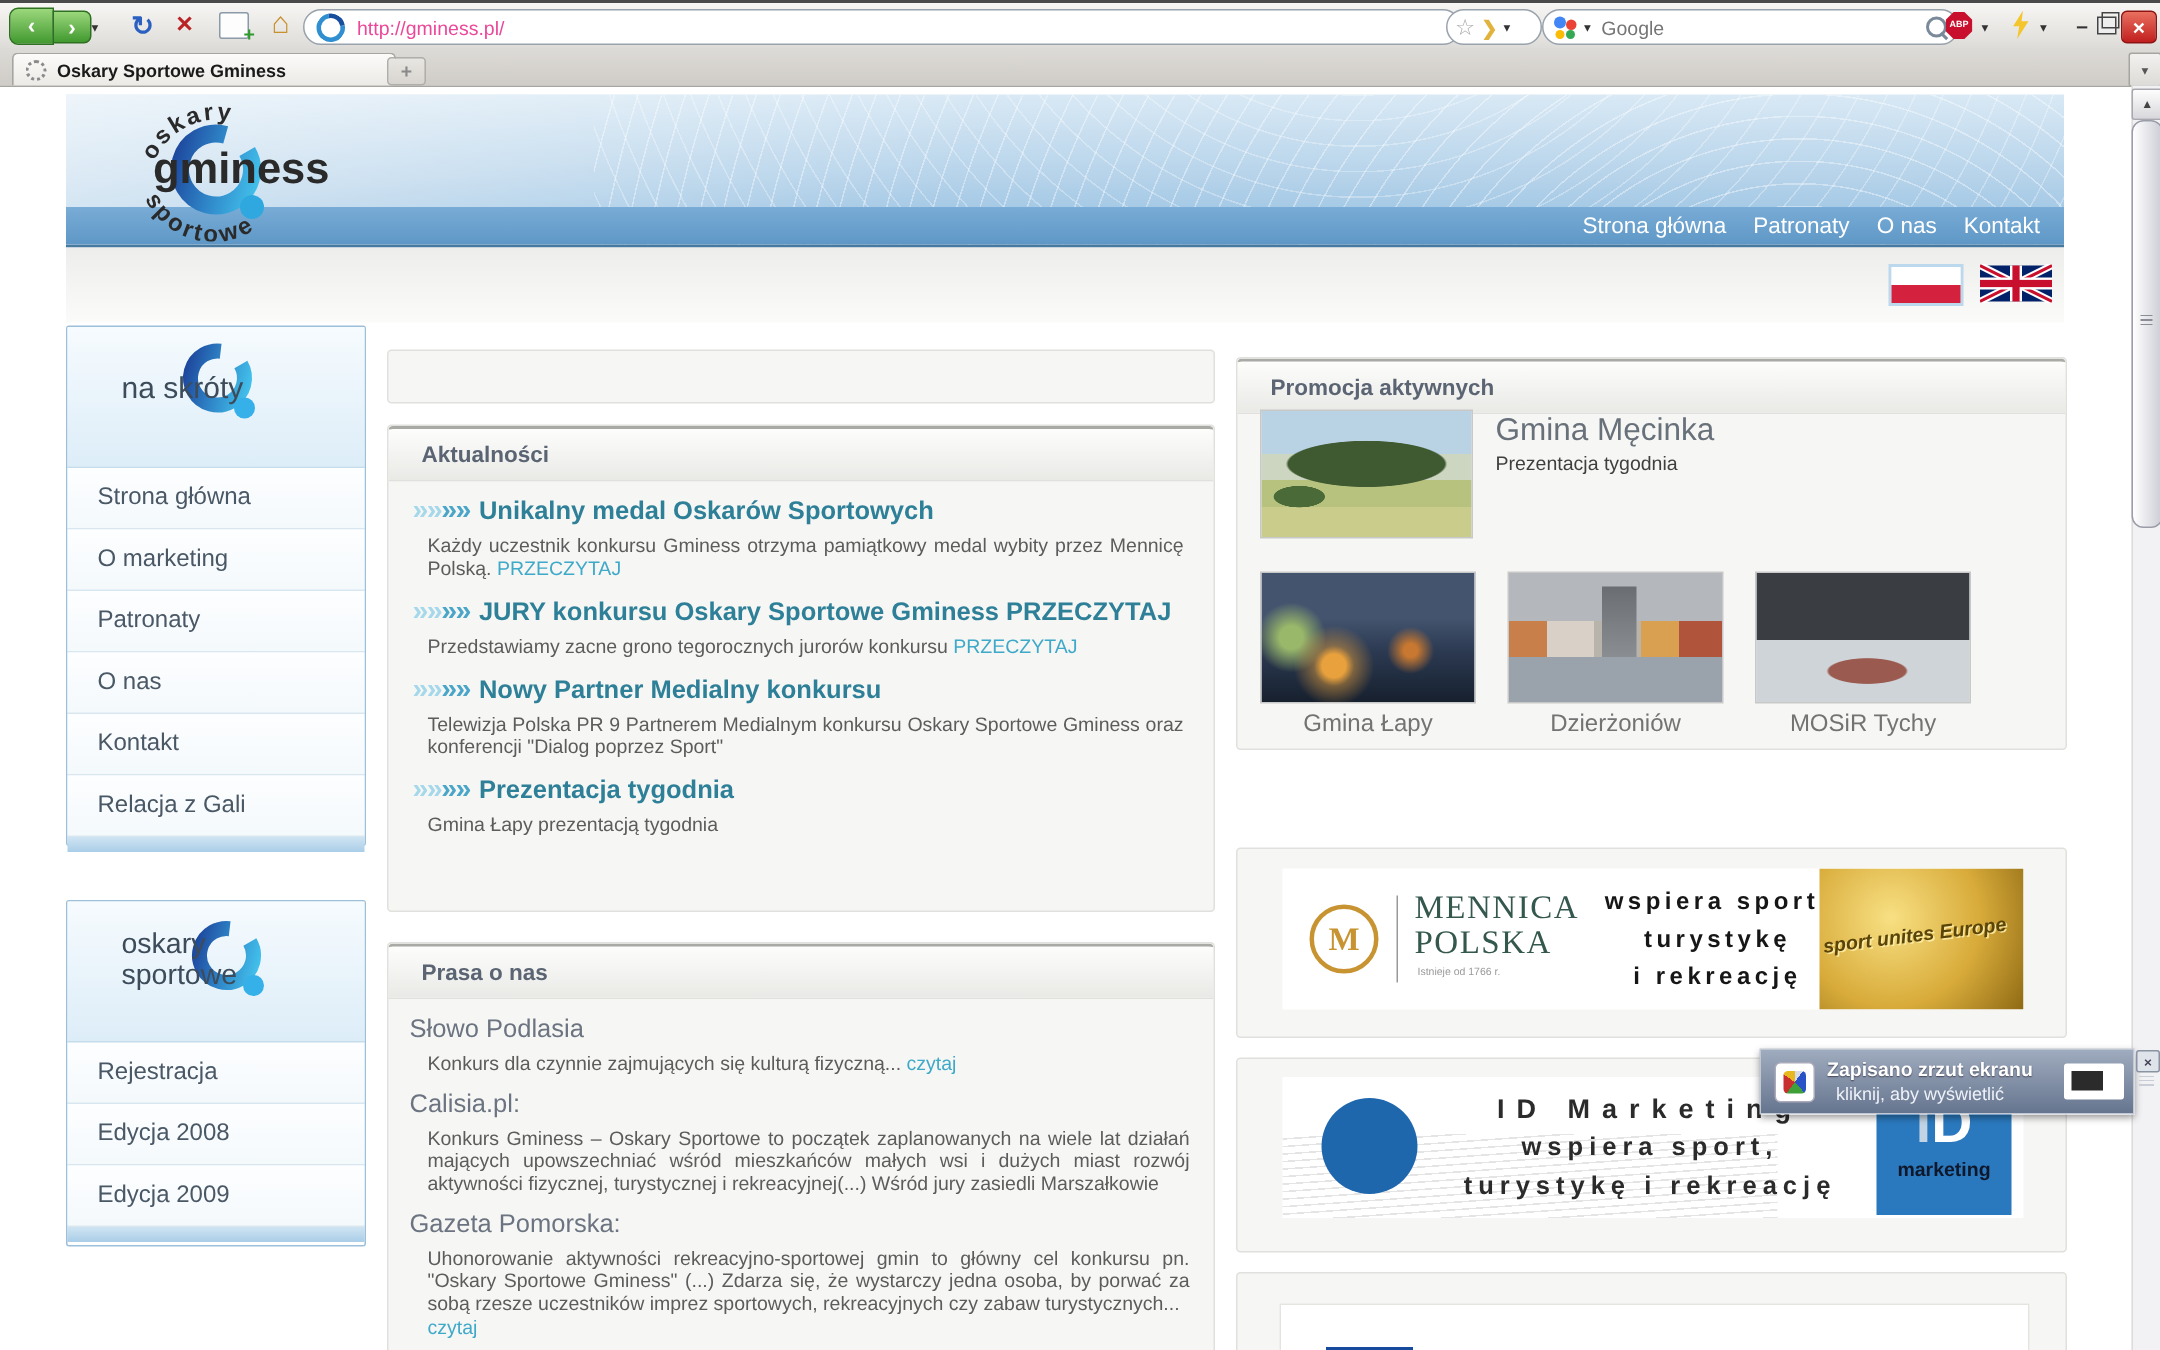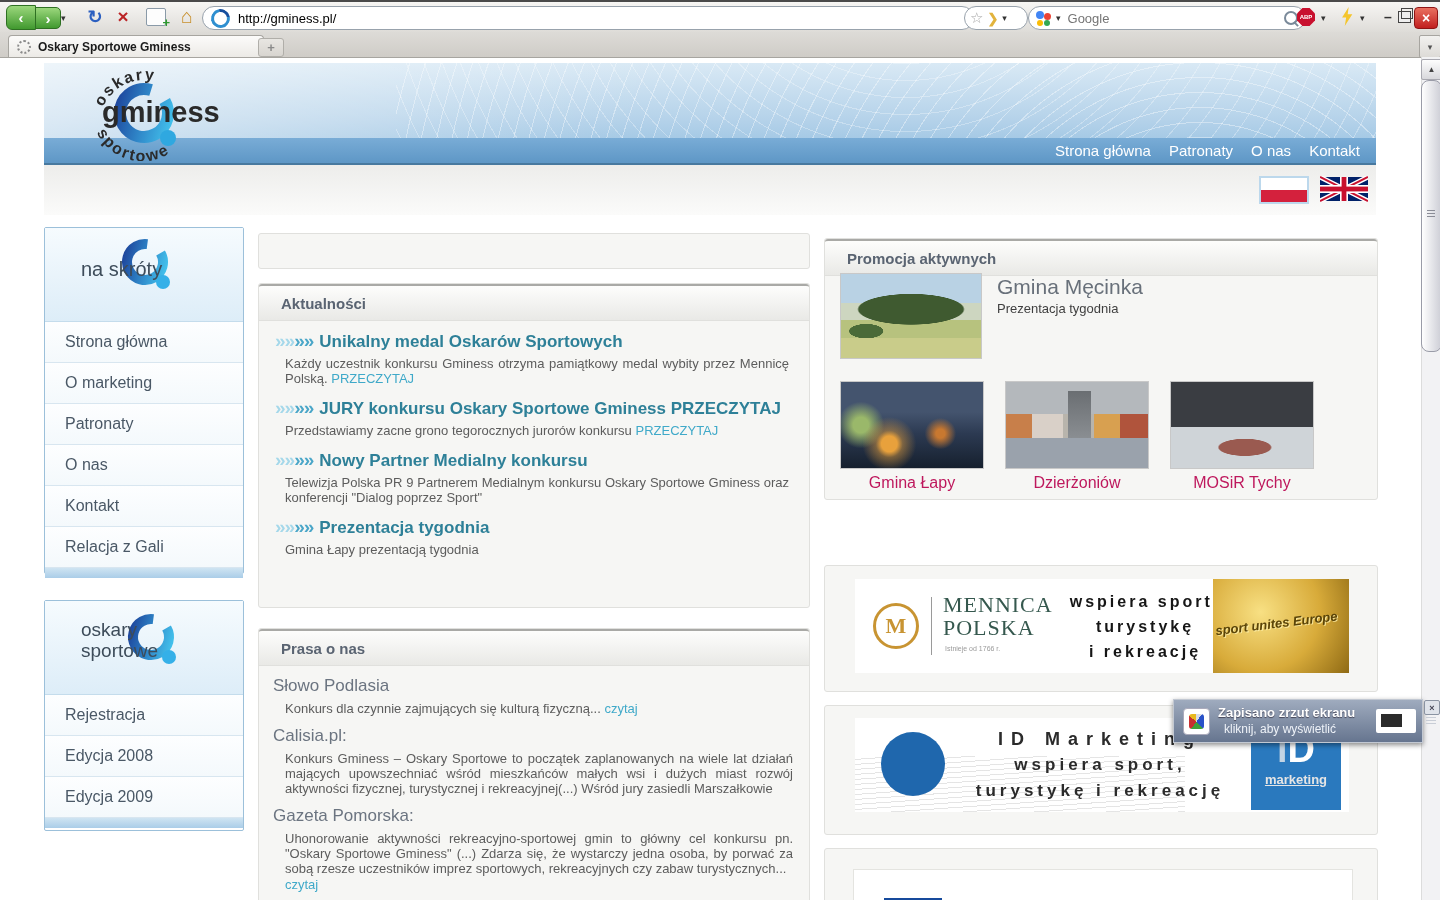--- a/index.html
+++ b/index.html
@@ -19,21 +19,21 @@
   #refresh-btn{left:84px;top:5px;width:22px;height:20px;color:#2b5fc0;font-size:18px;font-weight:bold;}
   #stop-btn{left:112px;top:5px;width:22px;height:20px;color:#bb2426;font-size:19px;font-weight:bold;}
   #newwin-btn{left:146px;top:6px;width:18px;height:16px;background:#fdfdfd;border:1px solid #8a9aa8;border-radius:2px;}
   #newwin-btn .plus{position:absolute;right:-5px;bottom:-5px;color:#2f9a2f;font-size:13px;font-weight:bold;}
   #home-btn{left:176px;top:3px;width:22px;height:23px;color:#c8902e;font-size:20px;font-weight:bold;}
   .field{position:absolute;top:4px;height:22px;background:#fff;border:1px solid #98a2ac;border-radius:12px;
          display:flex;align-items:center;}
   #url-bar{left:202px;width:754px;padding:0 8px;gap:6px;}
   .url-fav{width:13px;height:13px;border-radius:50%;border:3px solid #2f8fd0;border-top-color:#174f9e;
            transform:rotate(35deg);}
-  .field input{border:none;outline:none;background:transparent;font-size:13px;color:#000000;flex:1;
+  .field input{border:none;outline:none;background:transparent;font-size:13px;color:#ec4899;flex:1;
                font-family:"Liberation Sans",sans-serif;}
   #star-box{left:964px;width:52px;padding:0 5px;gap:4px;}
   .star{color:#a8a8a8;font-size:15px;}
   .gold-chev{color:#e2b33c;font-size:13px;font-weight:bold;}
   #search-box{left:1028px;width:262px;padding:0 7px;gap:5px;}
   .gicon{width:15px;height:15px;position:relative;flex:0 0 15px;}
   .gicon i{position:absolute;border-radius:50%;}
   .gicon .b{width:8px;height:8px;background:#4285f4;left:0;top:0;}
   .gicon .r{width:7px;height:7px;background:#ea4335;right:0;top:2px;}
   .gicon .y{width:6px;height:6px;background:#fbbc05;left:1px;bottom:0;}
@@ -104,21 +104,21 @@
   .news-item{padding:9px 16px 2px 16px;}
   .news-h{font-size:17px;font-weight:bold;color:#2e8098;cursor:pointer;}
   .chev{font-weight:bold;font-size:19px;letter-spacing:-1px;}
   .c1{color:#a5d8ea;} .c2{color:#4aa6c8;margin-right:6px;}
   .news-b{font-size:13px;color:#5c5c5c;text-align:justify;line-height:15px;padding:4px 4px 0 10px;}
   .tlink{color:#3fa9c9;cursor:pointer;}
   .blocklink{display:block;margin-top:1px;}
   .press-src{font-size:17px;color:#6b7480;padding:10px 16px 0 14px;}
   .press-b{font-size:13px;color:#5c5c5c;text-align:justify;line-height:15px;padding:5px 16px 0 26px;}
   .photo{position:absolute;border:1px solid #c8c8c8;box-sizing:border-box;cursor:pointer;}
-  .caption{position:absolute;font-size:16px;color:#be185d;text-align:center;width:146px;}
+  .caption{position:absolute;font-size:16px;color:#737373;text-align:center;width:146px;}
   
   .ph-mecinka{background:
      radial-gradient(ellipse 62% 30% at 50% 42%,#3f5a30 0 60%,transparent 62%),
      radial-gradient(ellipse 20% 14% at 18% 68%,#4a6a38 0 60%,transparent 62%),
      linear-gradient(#b9d2e4 0 34%,#cdd6c0 34% 55%,#b7c27e 55% 76%,#c9cc8a 76% 100%);}
   .ph-lapy{background:
      radial-gradient(circle at 34% 72%,#e8a13c 0 7%,rgba(232,161,60,.45) 12%,transparent 24%),
      radial-gradient(circle at 14% 50%,#9ab86a 0 6%,transparent 18%),
      radial-gradient(circle at 70% 60%,#c87830 0 4%,transparent 14%),
      linear-gradient(#44546e 0 35%,#2c3a52 60%,#16202e 100%);}
@@ -150,21 +150,21 @@
   .id-banner{position:absolute;left:30px;top:12px;width:494px;height:94px;background:#fff;overflow:hidden;}
   .id-banner::before{content:"";position:absolute;left:0;top:38px;width:330px;height:56px;
      background:repeating-linear-gradient(-4deg,rgba(90,90,90,.16) 0 1px,transparent 1px 5px);}
   .id-circle{position:absolute;left:26px;top:14px;width:64px;height:64px;border-radius:50%;background:#1f67ad;}
   .id-text{position:absolute;left:104px;top:8px;width:282px;text-align:center;font-weight:bold;color:#2b2b2b;}
   .id-text .l1{font-size:18px;letter-spacing:8px;line-height:26px;}
   .id-text .l2{font-size:17px;letter-spacing:4px;line-height:26px;}
   .id-sq{position:absolute;left:396px;top:4px;width:90px;height:88px;background:#2a79be;text-align:center;}
   .id-sq .top{font-size:38px;font-weight:bold;line-height:46px;margin-top:4px;color:#fff;}
   .id-sq .top::first-letter{color:#c2d4e4;}
-  .id-sq .bot{font-size:13px;font-weight:bold;color:#e5e5e5;text-decoration:underline;}
+  .id-sq .bot{font-size:13px;font-weight:bold;color:#0f172a;}
   
   .eu-banner{position:absolute;left:28px;top:20px;width:498px;height:90px;background:#fff;border:1px solid #e4e4e0;}
   .eu-flag{position:absolute;left:30px;top:28px;width:58px;height:70px;background:#164a9c;}
   
   #toast{left:1173px;top:699px;width:248px;height:42px;background:linear-gradient(#9fabbe,#66758f);
          border:1px solid #c2c8d2;box-shadow:0 2px 5px rgba(0,0,0,.45);cursor:pointer;z-index:50;}
   .toast-icon{position:absolute;left:9px;top:8px;width:25px;height:25px;background:#fff;border-radius:4px;
       border:1px solid #aab;display:flex;align-items:center;justify-content:center;}
   .toast-icon i{width:15px;height:15px;border-radius:3px;
       background:conic-gradient(#d8dce8 0 10%,#2a52c8 10% 38%,#3fa03a 38% 60%,#c83030 60% 85%,#e8b820 85% 100%);}
@@ -281,21 +281,21 @@
   <svg class="abs flag" id="flag-uk" viewBox="0 0 60 30">
     <rect width="60" height="30" fill="#012169"></rect>
     <path d="M0,0 L60,30 M60,0 L0,30" stroke="#fff" stroke-width="6"></path>
     <path d="M0,0 L60,30 M60,0 L0,30" stroke="#C8102E" stroke-width="2.5"></path>
     <rect x="25" width="10" height="30" fill="#fff"></rect>
       <rect y="10" width="60" height="10" fill="#fff"></rect>
     <rect x="27" width="6" height="30" fill="#C8102E"></rect>
       <rect y="12" width="60" height="6" fill="#C8102E"></rect>
   </svg>
 
-  <div class="side-box" style="top:227px;height:345px;">
+  <div class="side-box" style="top:217px;height:345px;">
     <div class="side-head">
       <svg class="mini-swirl" style="left:66px;top:4px;" width="70" height="70" viewBox="0 0 70 70">
         <circle cx="34" cy="30" r="18" fill="none" stroke="url(#swirlg)" stroke-width="10" stroke-dasharray="96 17" transform="rotate(-30 34 30)"></circle>
         <circle cx="52" cy="50" r="7" fill="#35b0e8"></circle>
       </svg>
       <span class="side-logo-text" style="left:36px;top:30px;">na skróty</span>
     </div>
     <div class="side-item">Strona główna</div>
     <div class="side-item">O marketing</div>
     <div class="side-item">Patronaty</div>

